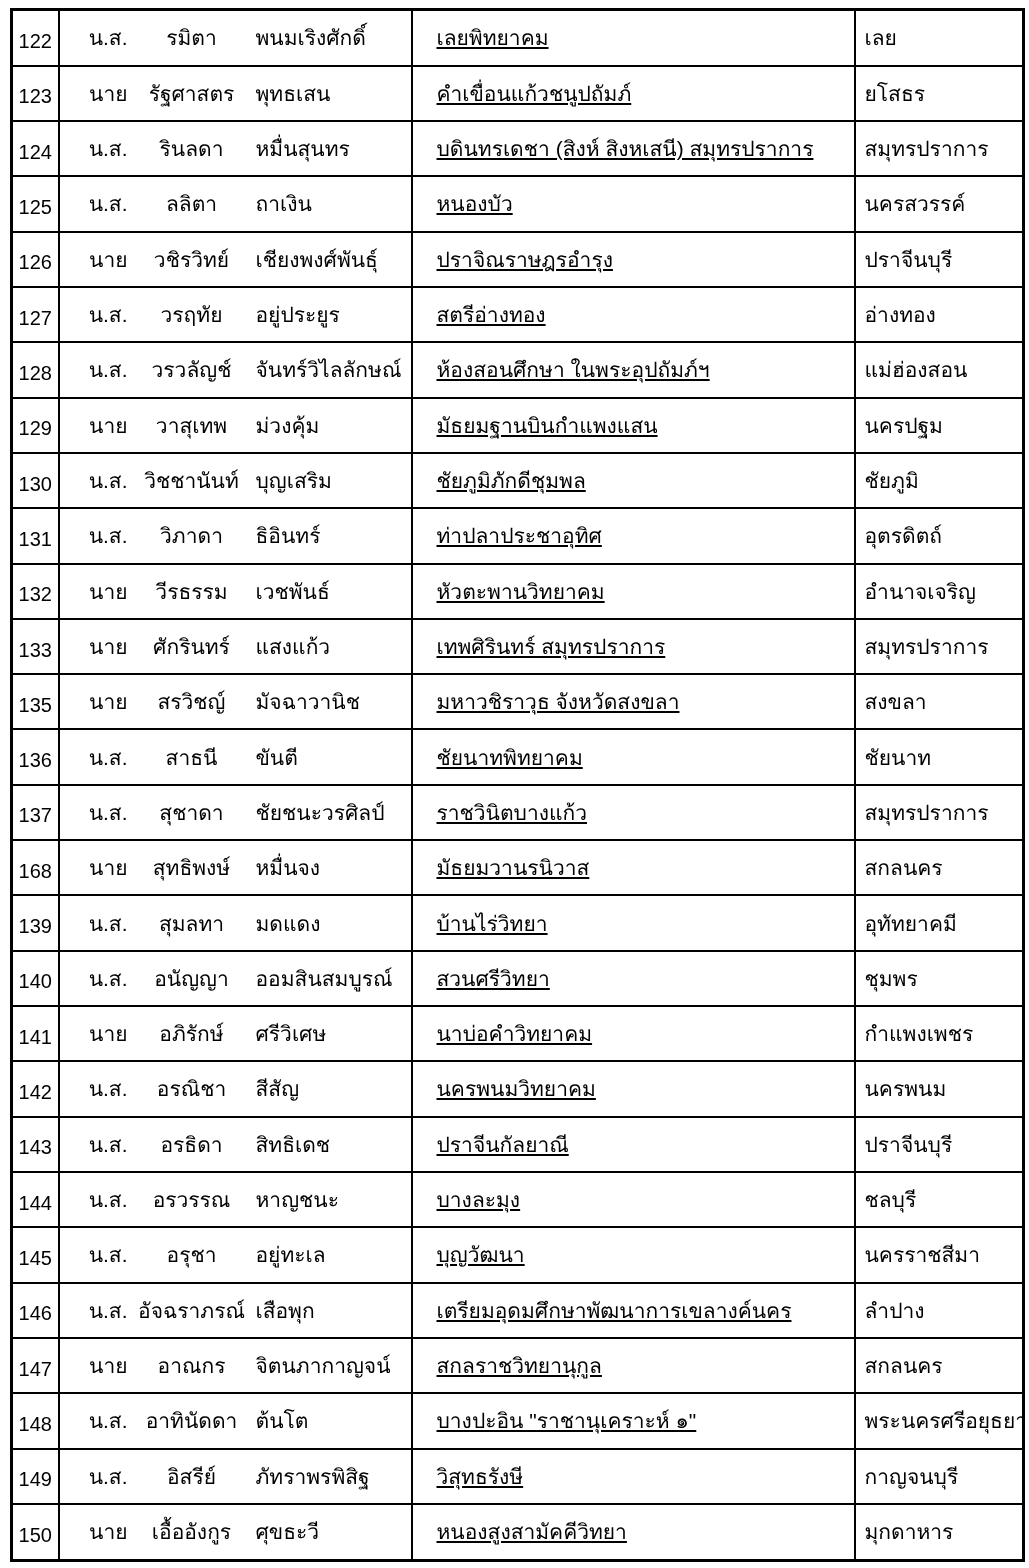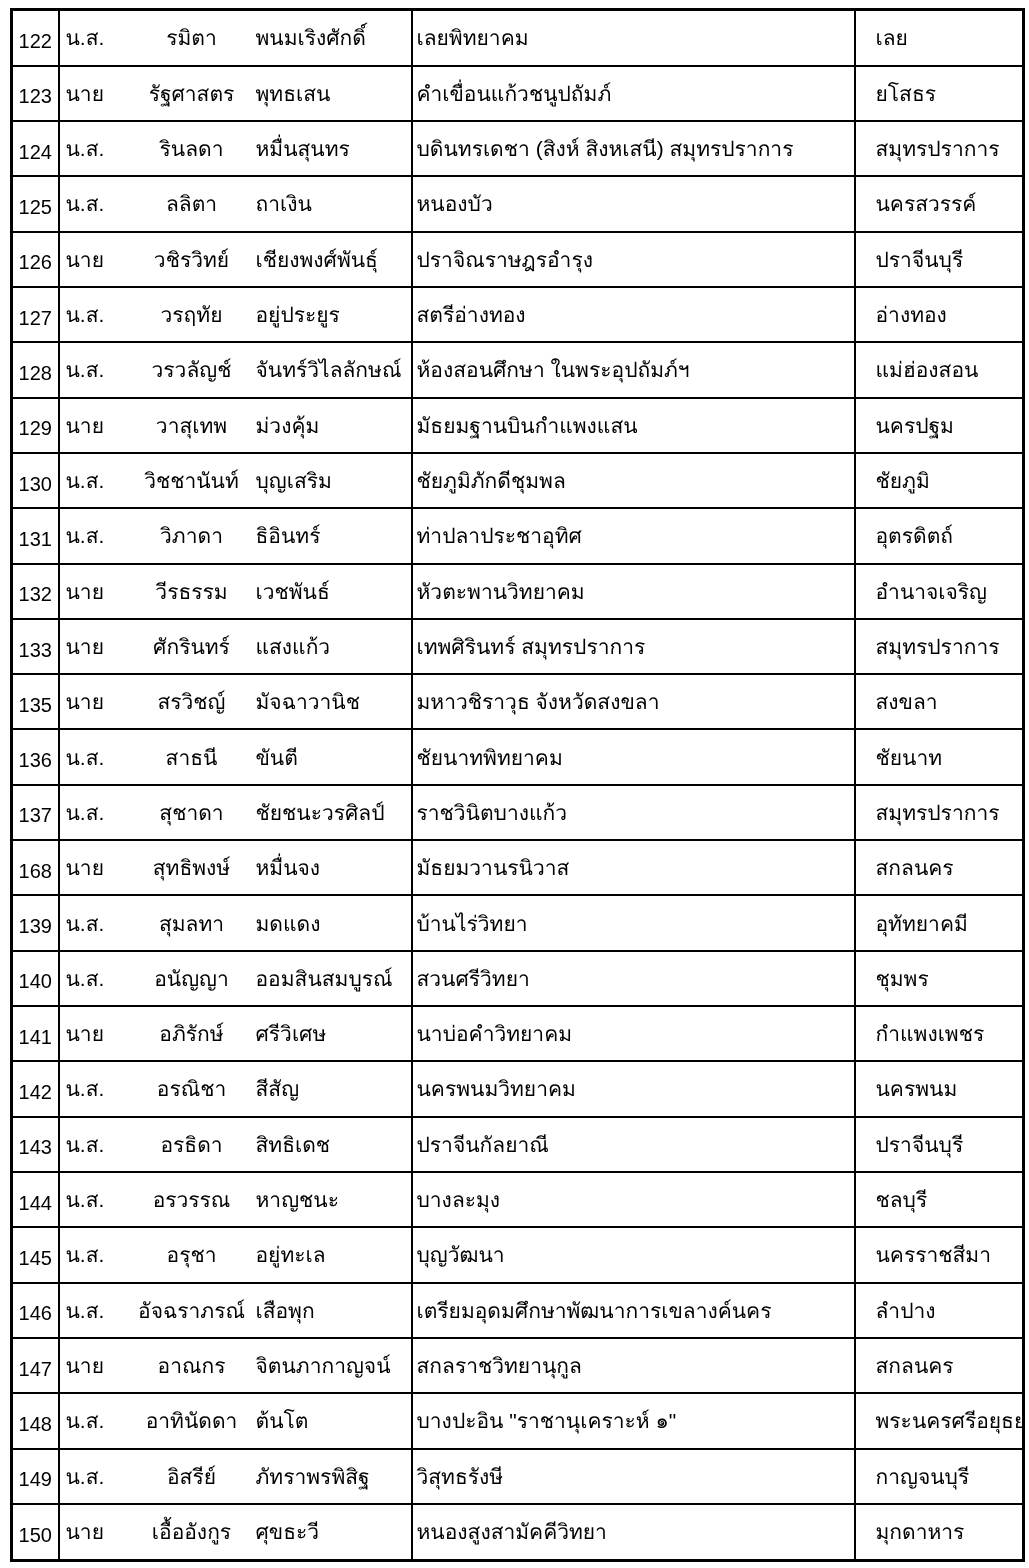--- a/index.html
+++ b/index.html
@@ -38,24 +38,24 @@
     white-space: nowrap;
     overflow: hidden;
     padding: 0;
   }
   td.c-no {
     text-align: center;
     font-size: 20px;
     padding-top: 6px;
   }
   td.c-name   { padding-left: 6px; }
-  td.c-school { padding-left: 4px; }
-  td.c-prov   { padding-left: 20px; }
+  td.c-school { padding-left: 24px; text-decoration: underline; }
+  td.c-prov   { padding-left: 9px; }
   .seg { display: inline-block; vertical-align: baseline; }
-  .seg-title { width: 62px; }
+  .seg-title { width: 62px; text-align: right; }
   .seg-first { width: 128px; text-align: center; }
 </style>
 </head>
 <body>
 
 <div class="page">
   <table class="roster">
     <colgroup>
       <col class="w-no">
       <col class="w-name">

